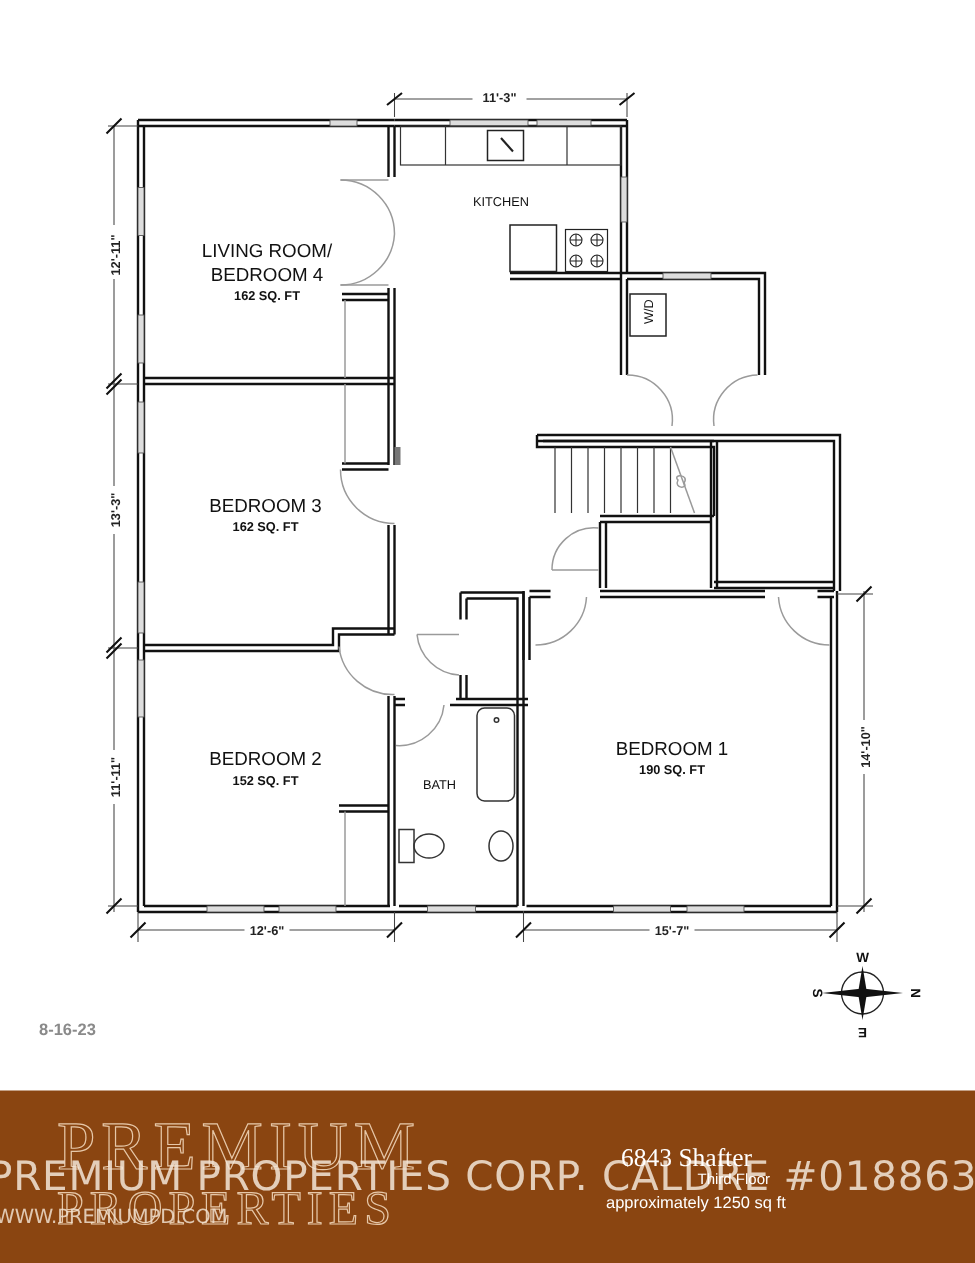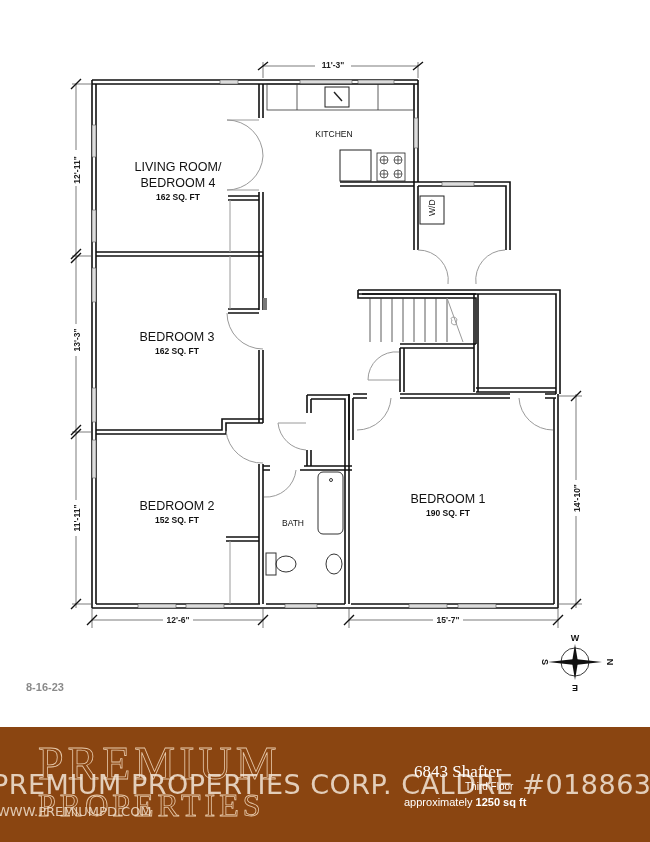--- a/index.html
+++ b/index.html
@@ -17,21 +17,21 @@
   .tick { stroke:#111; stroke-width:1.4; }
   #date { position:absolute; left:26px; top:681px; font-size:11px; color:#8a8a8a;font-weight:bold; }
   #banner { position:absolute; left:0; top:727px; width:650px; height:134px; background:#8a4511; overflow:hidden; }
   #brand1 { position:absolute; left:38px; top:14px; font-family:"Liberation Serif", serif; font-size:46px; letter-spacing:4px; color:transparent; -webkit-text-stroke:0.8px #e6c7a8; line-height:46px; }
   #brand2 { position:absolute; left:38px; top:55px; font-family:"Liberation Serif", serif; font-size:32px; letter-spacing:4px; color:transparent; -webkit-text-stroke:0.8px #e6c7a8; line-height:46px; }
   #wm { position:absolute; left:-8px; top:42px; font-family:"DejaVu Sans", sans-serif; font-size:27px; color:#f3e6d8; opacity:0.85; white-space:nowrap; letter-spacing:0.5px; }
   #url { position:absolute; left:-3px; top:77px; font-family:"DejaVu Sans", sans-serif; font-size:13px; color:#f0e0cf; opacity:0.85; }
   #addr { position:absolute; left:414px; top:35px; font-family:"Liberation Serif", serif; font-size:17px; color:#fff; }
   #floor { position:absolute; left:465px; top:54px; font-size:10px; color:#fff; }
   #approx { position:absolute; left:404px; top:69px; font-size:11px; color:#fff; }
-  #approx b { font-weight:bold;text-align:center; }
+  #approx b { font-weight:normal;text-align:center; }
 </style>
 </head>
 <body>
 
 <svg id="plan" viewBox="0 0 650 720" xmlns="http://www.w3.org/2000/svg">
 
   <g>
 
     <path class="wall" d="M92,80 H263 M92,84 H263"></path>
 

